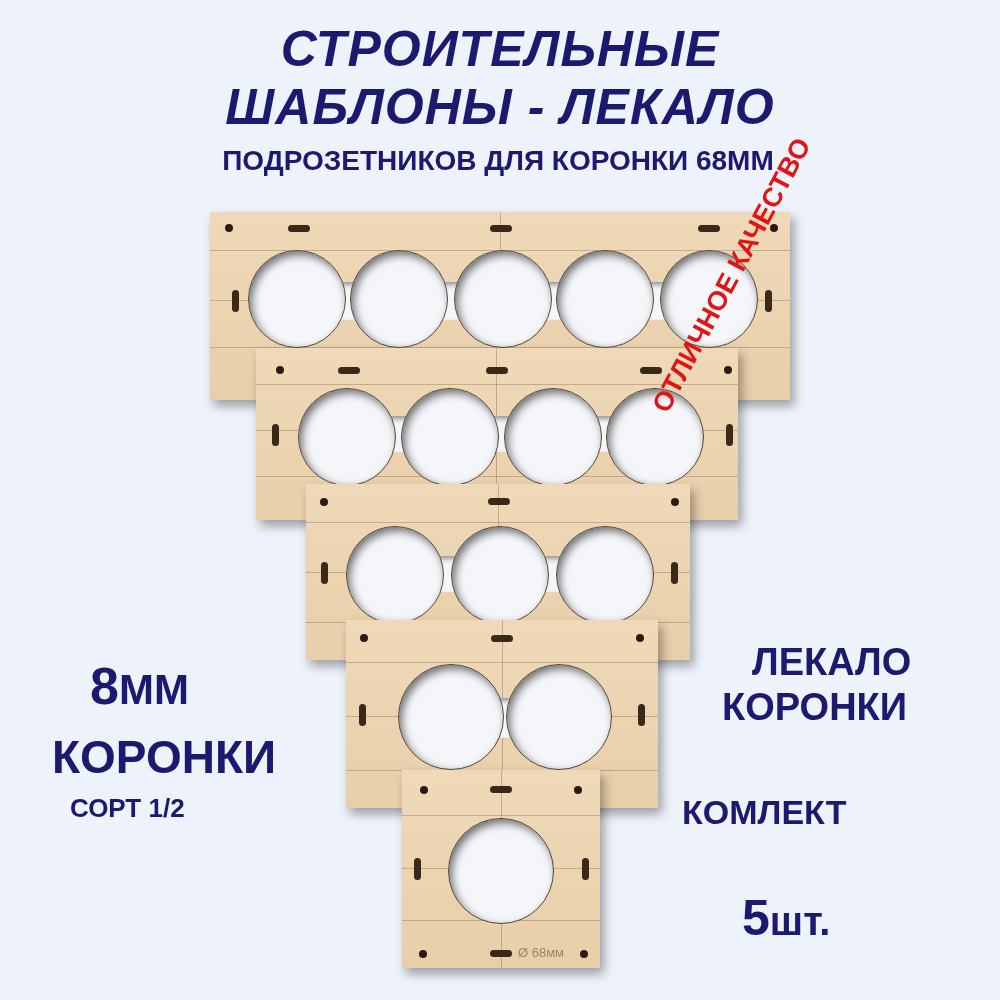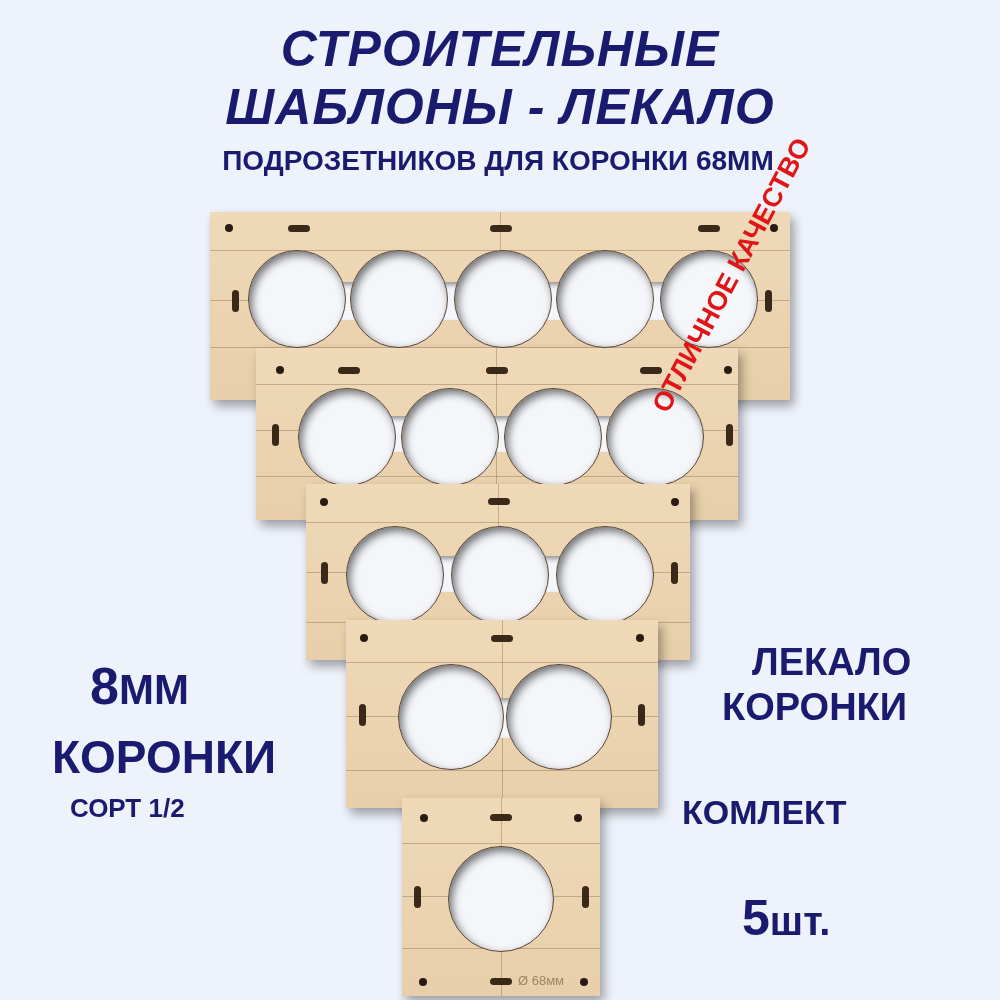--- a/index.html
+++ b/index.html
@@ -128,21 +128,21 @@
   <div class="dot" style="left:14px;top:14px"></div>
   <div class="slot-h" style="left:145px;top:15px"></div>
   <div class="dot" style="left:290px;top:14px"></div>
   <div class="slot-v" style="left:13px;top:84px"></div>
   <div class="slot-v" style="left:292px;top:84px"></div>
   <div class="bridge" style="left:110px;top:78px;width:90px;height:40px"></div>
   <div class="hole" style="left:52px;top:44px;width:104px;height:104px"></div>
   <div class="hole" style="left:160px;top:44px;width:104px;height:104px"></div>
 </div>
 
-<div class="panel" style="left:402px;top:770px;width:198px;height:198px;margin-top:28px;">
+<div class="panel" style="left:402px;top:770px;width:198px;height:198px;">
   <div class="line-h" style="top:45px"></div>
   <div class="line-h" style="top:98px"></div>
   <div class="line-h" style="top:150px"></div>
   <div class="line-v" style="left:99px"></div>
   <div class="dot" style="left:18px;top:16px"></div>
   <div class="slot-h" style="left:88px;top:16px"></div>
   <div class="dot" style="left:172px;top:16px"></div>
   <div class="slot-v" style="left:12px;top:88px"></div>
   <div class="slot-v" style="left:180px;top:88px"></div>
   <div class="dot" style="left:17px;top:180px"></div>

